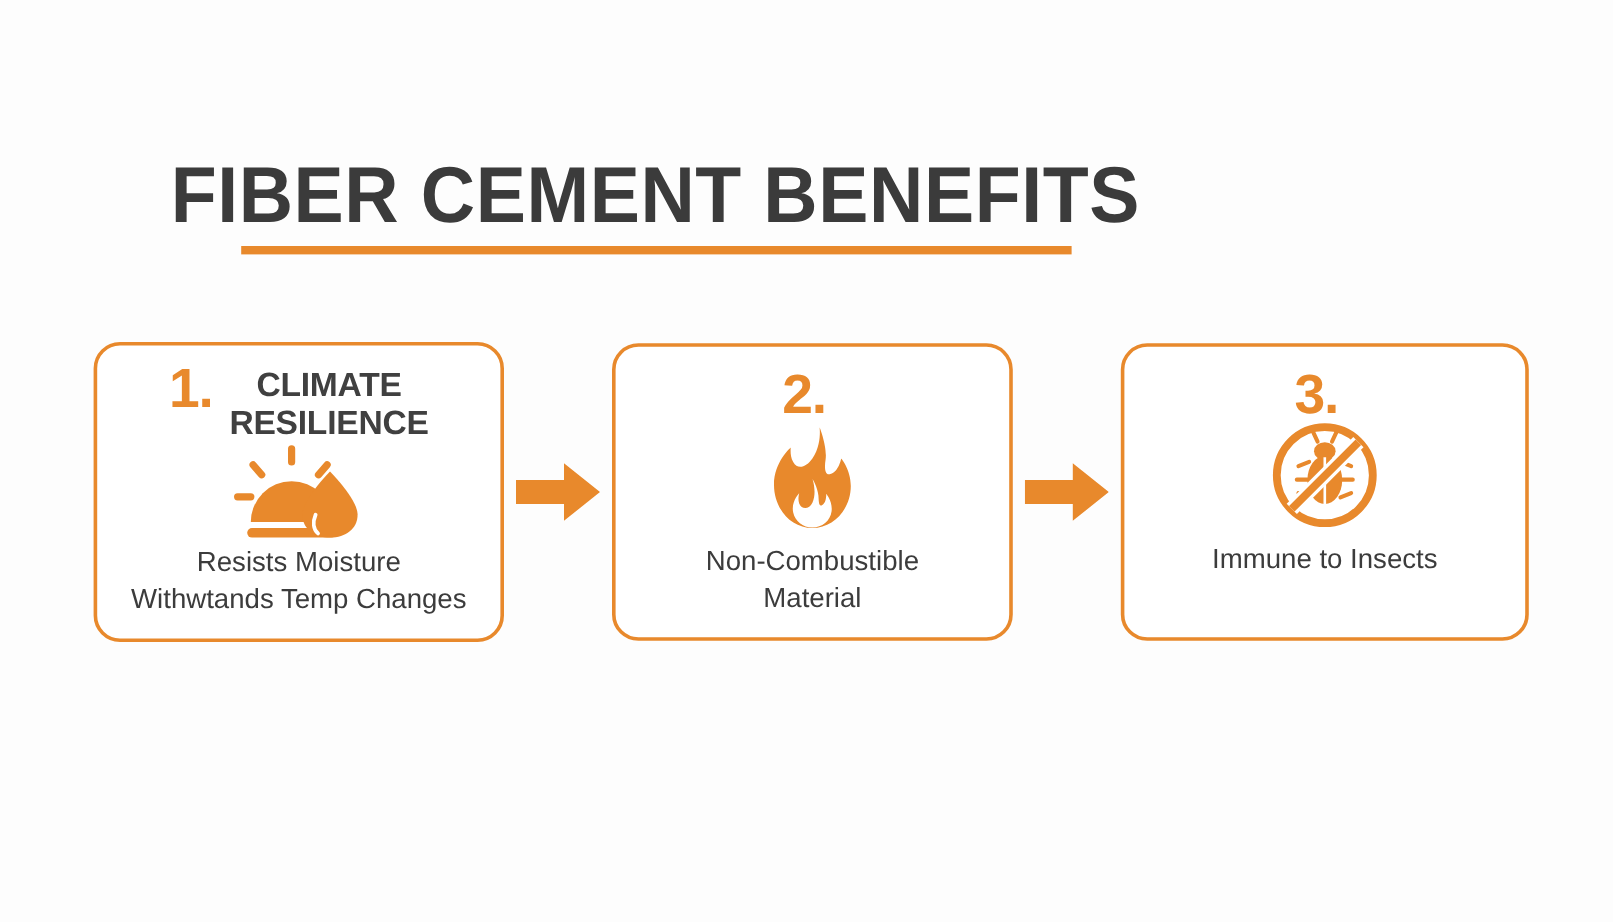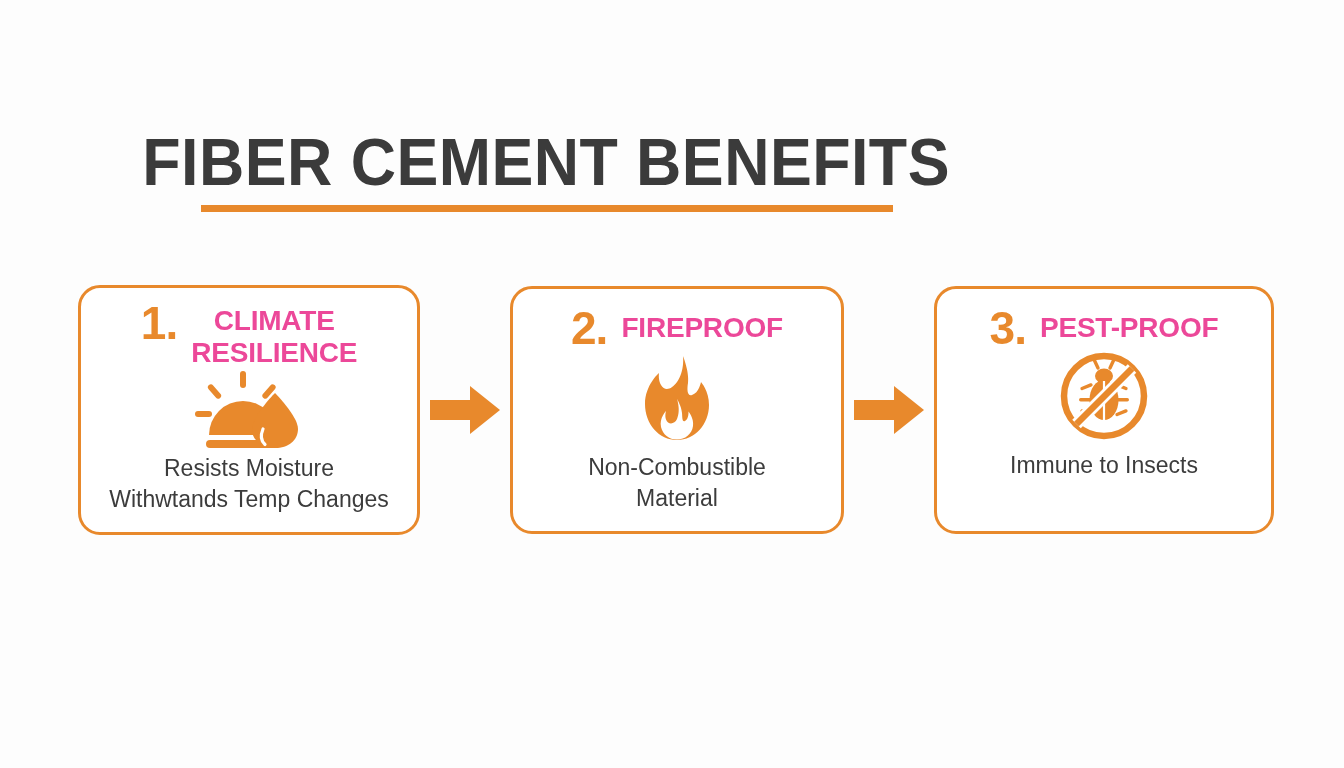--- a/index.html
+++ b/index.html
@@ -84,21 +84,21 @@
     font-weight: bold;
     color: #e8892c;
     line-height: 0.92;
     letter-spacing: -1px;
     margin-right: 14px;
     flex: 0 0 auto;
   }
   .card-title {
     font-size: 28px;
     font-weight: bold;
-    color: #ec4899;
+    color: #404040;
     line-height: 1.15;
     letter-spacing: -0.2px;
     text-align: center;
     flex: 0 0 auto;
     padding-top: 3px;
   }
   .card-1 .card-title { text-align: center; }
   .card-2 .card-head,
   .card-3 .card-head { margin-top: 18px; align-items: center; }
   .card-2 .card-title,
@@ -181,21 +181,20 @@
 
   <div class="arrow-slot">
     <svg class="arrow" viewBox="0 0 70 52" xmlns="http://www.w3.org/2000/svg" aria-hidden="true">
       <path d="M0 16 L40 16 L40 2 L70 26 L40 50 L40 36 L0 36 Z" fill="#e8892c"></path>
     </svg>
   </div>
 
   <div class="card card-2">
     <div class="card-head">
       <span class="card-num">2.</span>
-      <span class="card-title" style="white-space:pre-line;">FIREPROOF</span>
     </div>
     <div class="card-icon">
       <svg class="icon-svg" width="76" height="86" viewBox="0 0 76 86" xmlns="http://www.w3.org/2000/svg" aria-hidden="true">
         <path d="M44 1 C44 1 46 16 38 27 C33 34 26 37 22 30 C19 25 20 18 20 18
                  C20 18 6 30 6 49 C6 69 20 85 38 85 C56 85 70 69 70 50
                  C70 36 62 27 62 27 C62 27 60 38 53 40 C48 41.5 48 34 49 28
                  C50.5 17 44 1 44 1 Z" fill="#e8892c"></path>
         <path d="M38 44 C38 44 42 55 38 64 C35.5 69.5 29 70 27 64.5
                  C25.6 60.8 27 56 27 56 C27 56 20 63 22 72
                  C23.6 79.2 30 84.6 38 84.6 C46 84.6 53 79 54 71
@@ -209,21 +208,20 @@
 
   <div class="arrow-slot">
     <svg class="arrow" viewBox="0 0 70 52" xmlns="http://www.w3.org/2000/svg" aria-hidden="true">
       <path d="M0 16 L40 16 L40 2 L70 26 L40 50 L40 36 L0 36 Z" fill="#e8892c"></path>
     </svg>
   </div>
 
   <div class="card card-3">
     <div class="card-head">
       <span class="card-num">3.</span>
-      <span class="card-title" style="white-space:pre-line;">PEST-PROOF</span>
     </div>
     <div class="card-icon">
       <svg class="icon-svg" width="88" height="88" viewBox="0 0 88 88" xmlns="http://www.w3.org/2000/svg" aria-hidden="true">
         <g fill="#e8892c">
 
           <path d="M38 16 L34.5 8.5" stroke="#e8892c" stroke-width="3.4" stroke-linecap="round" fill="none"></path>
           <path d="M50 16 L53.5 8.5" stroke="#e8892c" stroke-width="3.4" stroke-linecap="round" fill="none"></path>
 
           <ellipse cx="44" cy="24" rx="9" ry="7.5"></ellipse>
 

